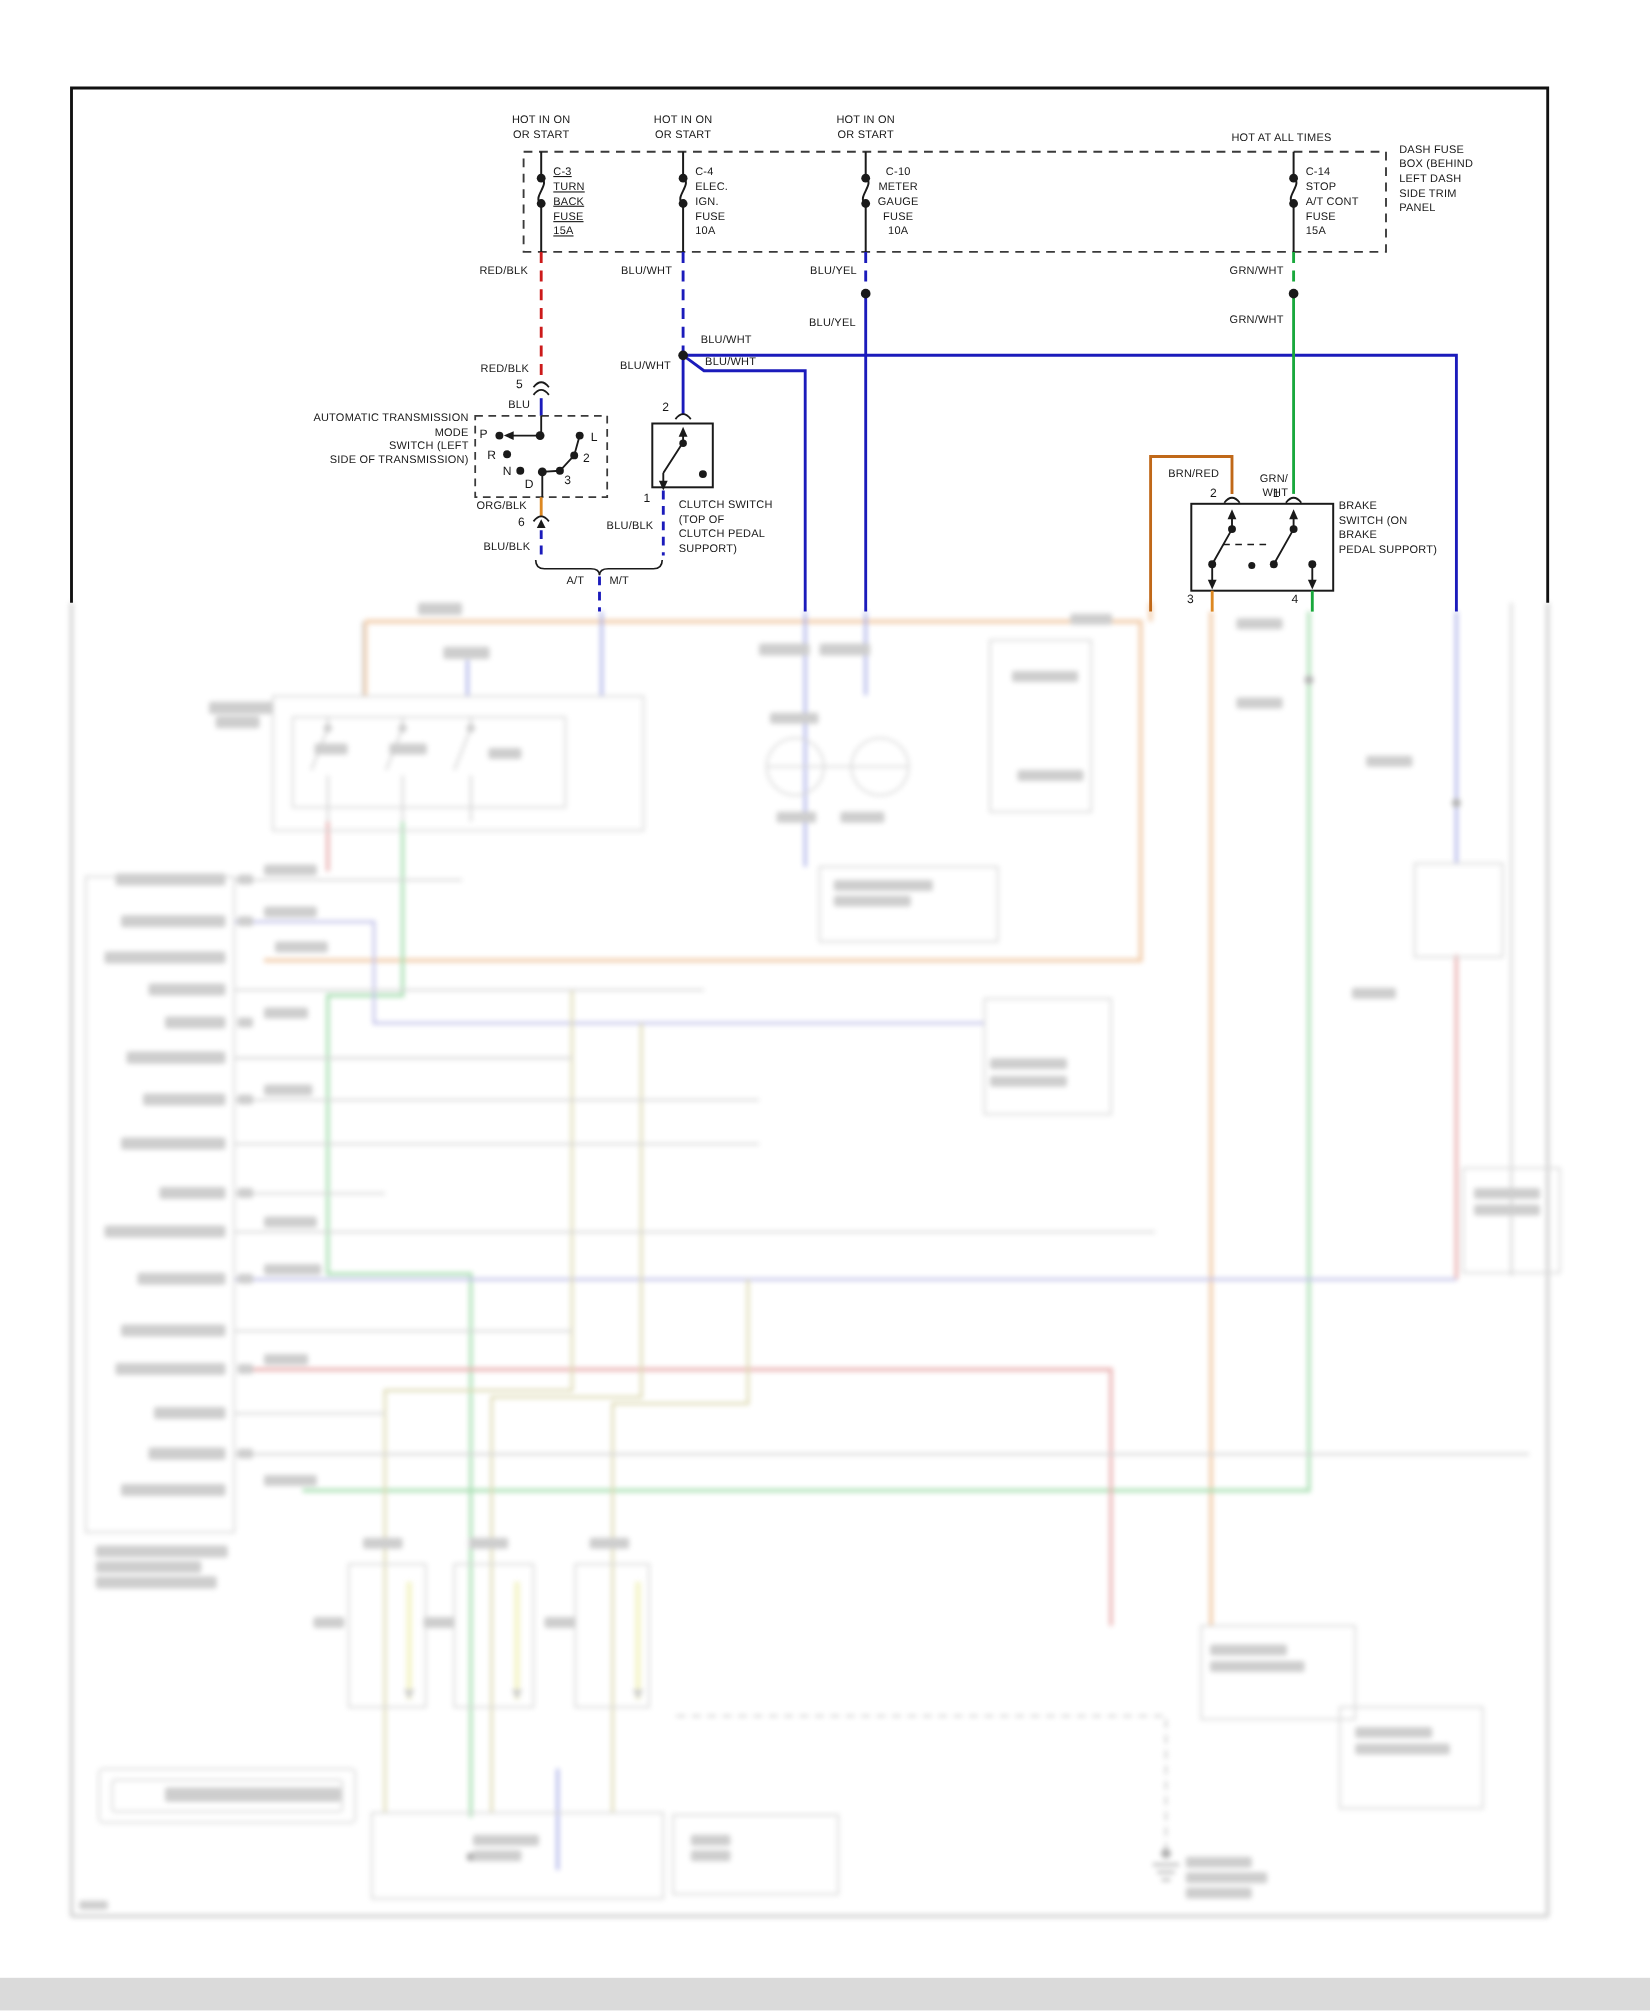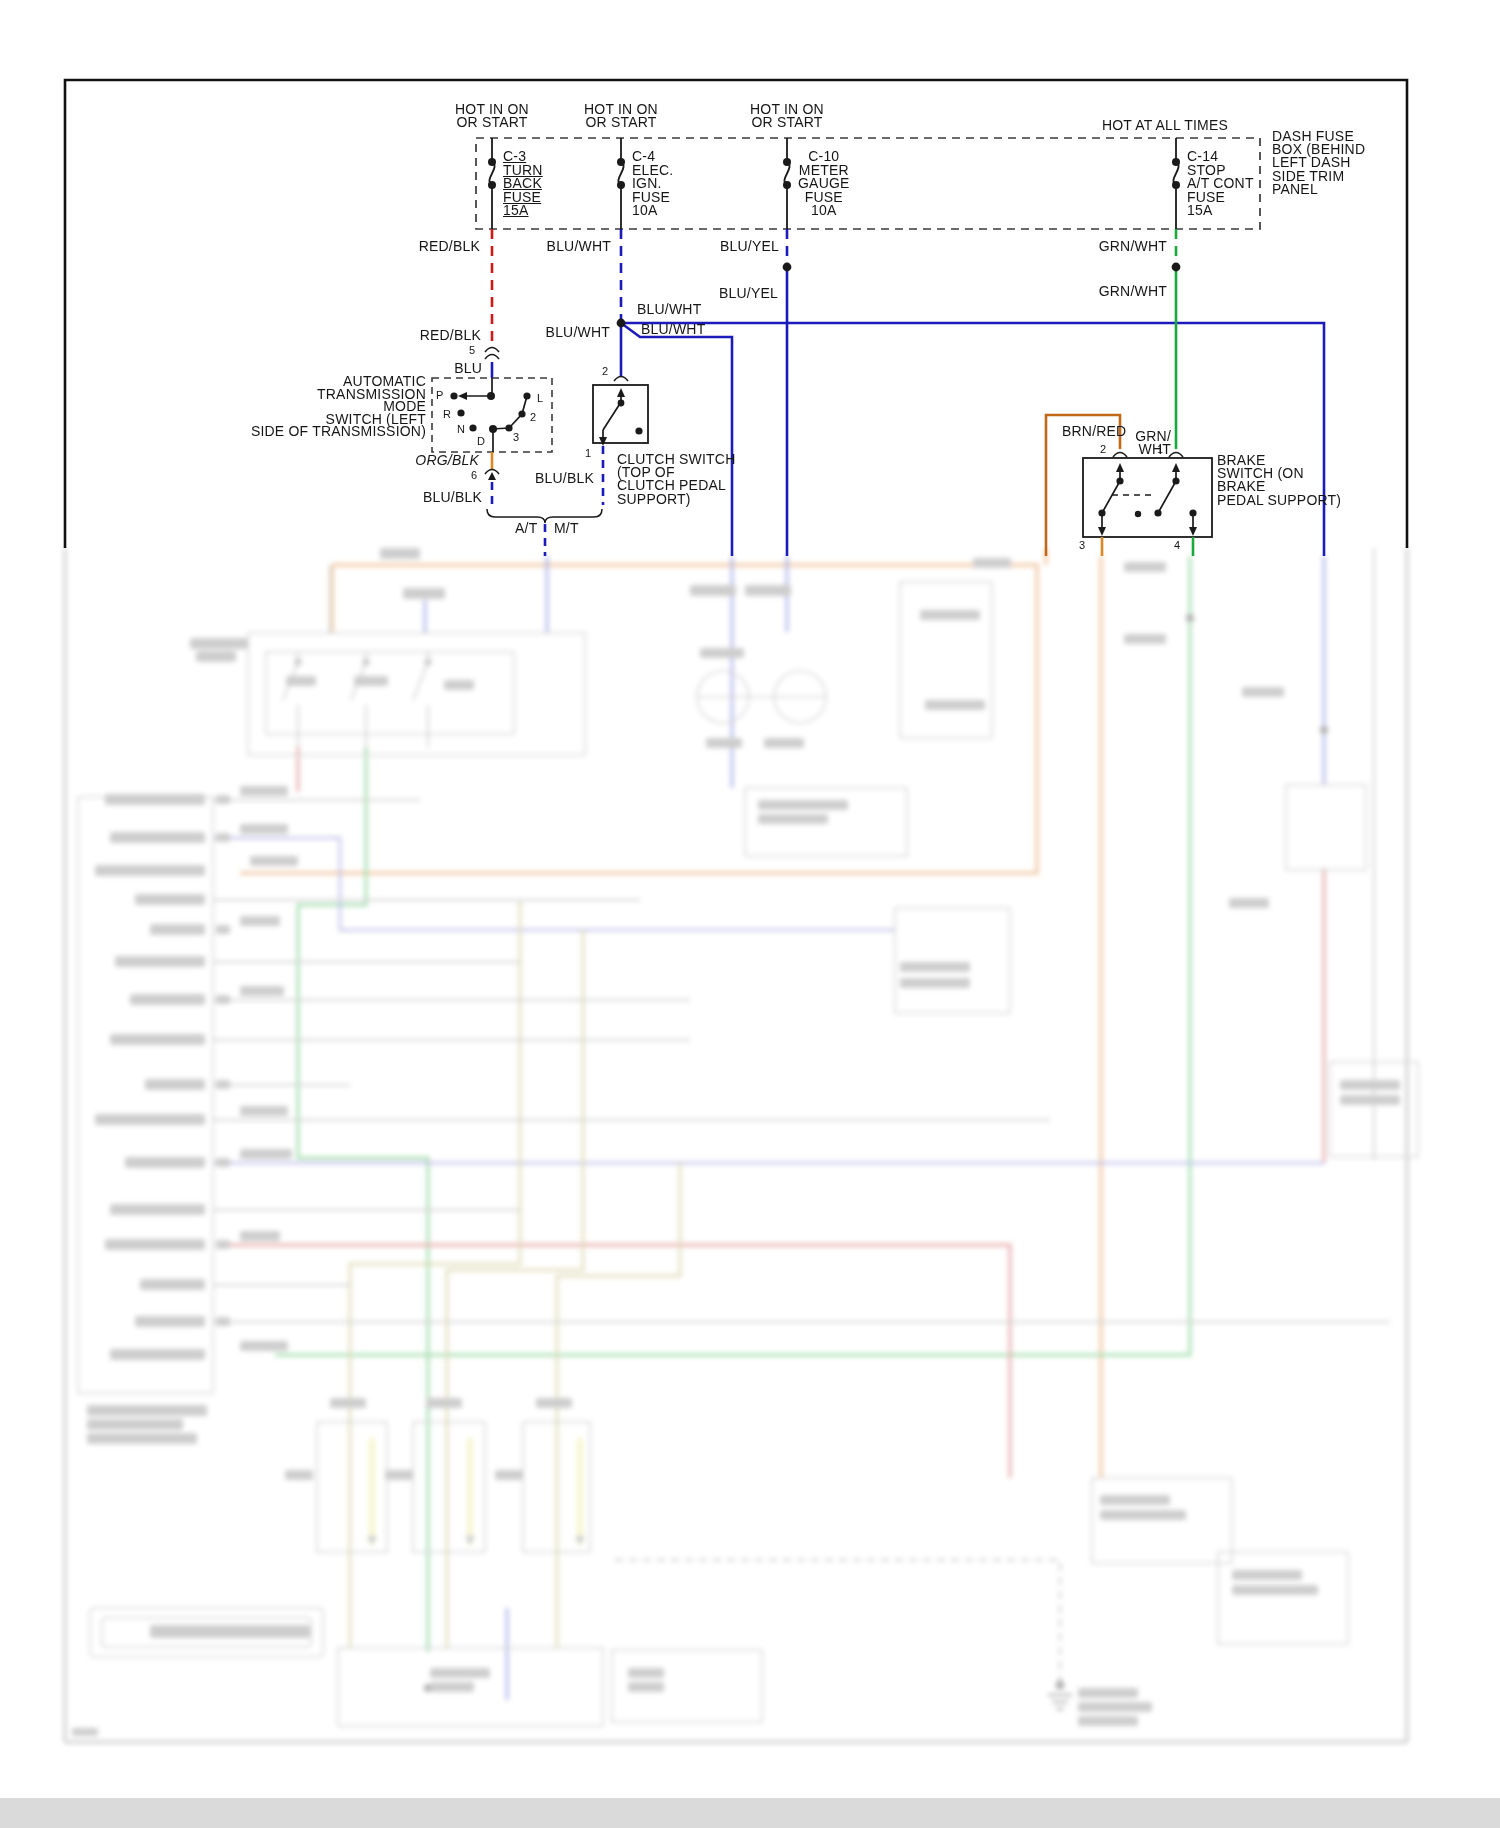--- a/index.html
+++ b/index.html
@@ -1,21 +1,21 @@
 <!DOCTYPE html>
 <html><head>
 <meta charset="utf-8">
 <style>
   html,body{margin:0;padding:0;background:#ffffff;}
   .stage{position:relative;width:1500px;height:1828px;background:#ffffff;overflow:hidden;
          font-family:"Liberation Sans","DejaVu Sans",sans-serif;color:#111;}
   .layer{position:absolute;left:0;top:0;}
   .blur-wrap{position:absolute;left:0;top:0;width:1500px;height:1828px;
              filter:blur(2.6px);opacity:0.42;}
-  .lbl{position:absolute;font-size:14px;line-height:13px;white-space:pre-line;
+  .lbl{position:absolute;font-size:10px;line-height:13px;white-space:pre-line;
        letter-spacing:.2px;color:#161616;}
   .lbl.r{text-align:right;}
   .lbl.c{text-align:center;}
   .pin{position:absolute;font-size:11px;line-height:11px;color:#161616;}
   .bottom-band{position:absolute;left:0;top:1798px;width:1500px;height:30px;background:#dadada;}
 </style>
 </head>
 <body>
 
 <div class="stage">
@@ -313,21 +313,21 @@
 SWITCH (LEFT
 SIDE OF TRANSMISSION)</div>
   <div class="pin" style="left:436px;top:390px;">P</div>
   <div class="pin" style="left:443px;top:409px;">R</div>
   <div class="pin" style="left:457px;top:424px;">N</div>
   <div class="pin" style="left:477px;top:436px;">D</div>
   <div class="pin" style="left:537px;top:393px;">L</div>
   <div class="pin" style="left:530px;top:412px;">2</div>
   <div class="pin" style="left:513px;top:432px;">3</div>
 
-  <div class="lbl r" style="left:399px;top:454px;width:80px;font-style:italic;">ORG/BLK</div>
+  <div class="lbl r" style="left:399px;top:454px;width:80px;">ORG/BLK</div>
   <div class="pin" style="left:471px;top:470px;">6</div>
   <div class="lbl r" style="left:402px;top:491px;width:80px;">BLU/BLK</div>
   <div class="lbl" style="left:515px;top:522px;">A/T</div>
   <div class="lbl" style="left:554px;top:522px;">M/T</div>
 
   <div class="pin" style="left:602px;top:366px;">2</div>
   <div class="pin" style="left:585px;top:448px;">1</div>
   <div class="lbl r" style="left:514px;top:472px;width:80px;">BLU/BLK</div>
   <div class="lbl" style="left:617px;top:453px;line-height:13.2px;">CLUTCH SWITCH
 (TOP OF

